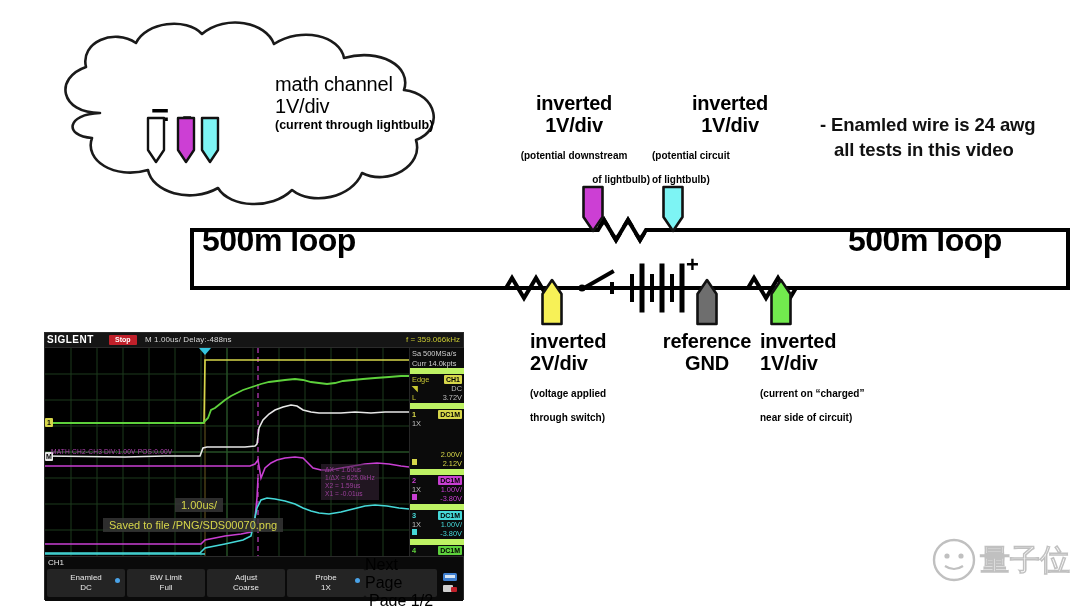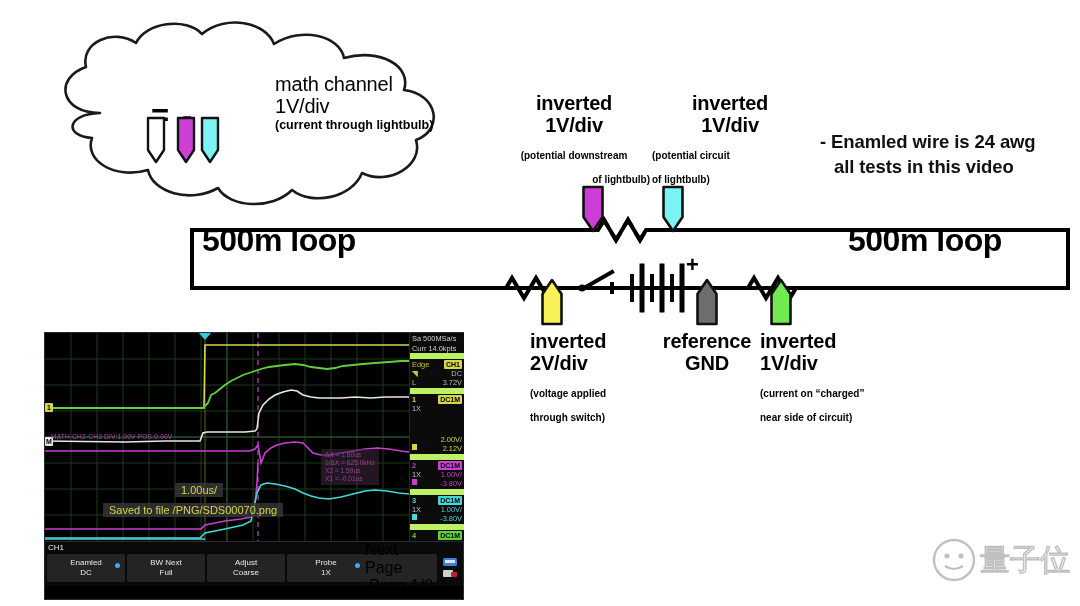--- a/index.html
+++ b/index.html
@@ -21,21 +21,21 @@
   .cloud-sub{font-size:12.5px;font-weight:bold;color:#000;margin-top:1px;line-height:1.1;}
   .eq-row{position:absolute;left:105px;top:82px;display:flex;align-items:center;gap:4px;}
   .eq-sign{font-size:31px;font-weight:bold;line-height:1;color:#000;padding:0 2px;}
   .eq-minus{font-size:31px;font-weight:bold;line-height:1;color:#000;padding:0 3px;}
 
   
   .probe{position:relative;display:block;}
   .probe svg{display:block;}
 
   
-  #notes-block{left:820px;top:130px;width:258px;}
+  #notes-block{left:820px;top:113px;width:258px;}
   .note-line{font-size:18.5px;font-weight:bold;color:#111;line-height:1.33;letter-spacing:-0.1px;}
   .note-indent{padding-left:14px;}
 
   
   .lbl{position:absolute;text-align:center;color:#000;}
   .lbl .big{font-size:20px;font-weight:bold;line-height:1.12;letter-spacing:-0.2px;}
   .lbl .small{font-size:10px;font-weight:bold;line-height:1.12;margin-top:13px;}
   .lbl.left-al{text-align:left;}
 
   
@@ -248,20 +248,26 @@
 
   <div class="lbl left-al" style="left:760px;top:330px;width:170px;">
     <div class="big">inverted</div>
     <div class="big">1V/div</div>
     <div class="small">(current on “charged”</div>
     <div class="small">near side of circuit)</div>
   </div>
 
   <div class="abs" id="scope">
 
+    <div class="scope-top">
+      <span class="sig-logo">SIGLENT</span>
+      <span class="sig-stop">Stop</span>
+      <span class="sig-time">M 1.00us/  Delay:-488ns</span>
+      <span class="sig-freq">f = 359.066kHz</span>
+    </div>
 
     <div class="scope-body">
 
       <div class="grid-area">
 
         <svg class="grid-lines" width="364" height="208" viewBox="0 0 364 208">
           <g stroke="#1c3a1c" stroke-width="1">
             <line x1="26" y1="0" x2="26" y2="208"></line>
               <line x1="52" y1="0" x2="52" y2="208"></line>
             <line x1="78" y1="0" x2="78" y2="208"></line>
@@ -416,21 +422,21 @@
 
     <div class="scope-bottom">
       <span class="ch-label">CH1</span>
       <div class="softkeys">
         <div class="sk">
           <span class="t">Enamled</span>
           <span class="b">DC</span>
           <span class="dot"></span>
         </div>
         <div class="sk">
-          <span class="t">BW Next</span>
+          <span class="t">BW Limit</span>
           <span class="b">Full</span>
         </div>
         <div class="sk">
           <span class="t">Adjust</span>
           <span class="b">Coarse</span>
         </div>
         <div class="sk">
           <span class="t">Probe</span>
           <span class="b">1X</span>
           <span class="dot"></span>

